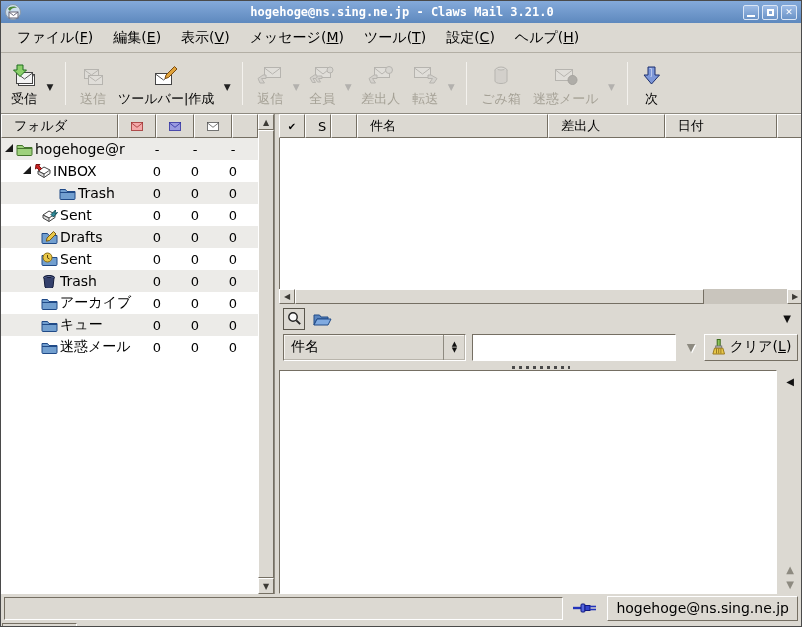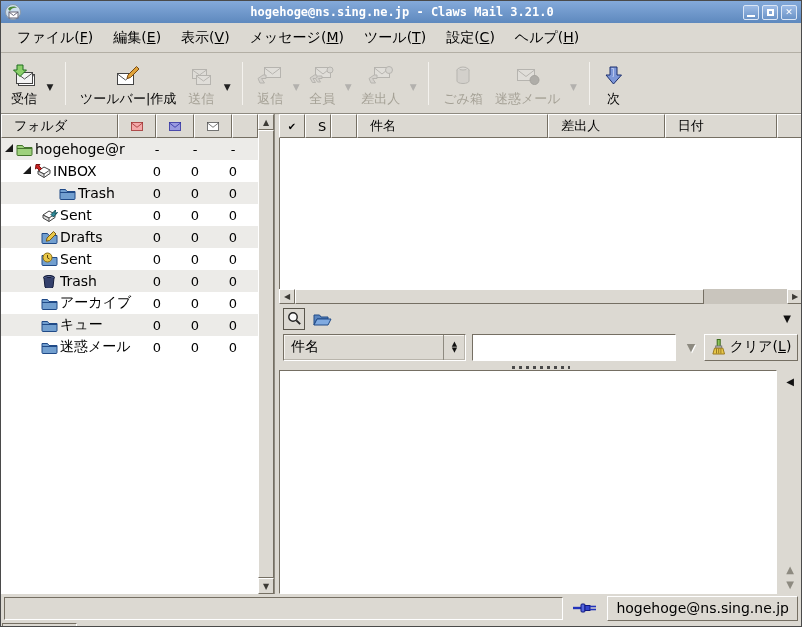--- a/index.html
+++ b/index.html
@@ -140,41 +140,41 @@
             <path d="M7.5 11 L15.5 17 L23.5 11" fill="none" stroke="#555"></path>
             <rect x="5.5" y="8.5" width="16" height="11" fill="#f4f4f4" stroke="#444"></rect>
             <path d="M5.5 9 L13.5 15 L21.5 9" fill="none" stroke="#555"></path>
             <path d="M6 1 h6 v5 h3.5 L9 12.5 L2.5 6 H6 Z" fill="#8cd06a" stroke="#1f6e1f"></path>
           </svg>
       </span>
       <span class="tlabel">受信</span>
     </div>
     <div class="tarrow">▼</div>
     <div class="tsep"></div>
-    <div class="tbtn">
-      <span class="ticon">
-        <svg width="26" height="24" viewBox="0 0 26 24">
-            <rect x="2.5" y="9.5" width="16" height="11" fill="#fff" stroke="#444"></rect>
-            <path d="M2.5 10 L10.5 16 L18.5 10" fill="none" stroke="#555"></path>
-            <path d="M13 11 L21.5 2.5 L24 5 L15.5 13.5 L12 14.5 Z" fill="#e0a33a" stroke="#7a4a10"></path>
-          </svg>
-      </span>
-      <span class="tlabel">ツールバー|作成</span>
-    </div>
     <div class="tbtn disabled">
       <span class="ticon">
         <svg width="24" height="24" viewBox="0 0 24 24">
             <rect x="3.5" y="5.5" width="14" height="9" fill="#e8e4da" stroke="#555"></rect>
             <path d="M3.5 6 L10.5 11 L17.5 6" fill="none" stroke="#555"></path>
             <rect x="7.5" y="11.5" width="14" height="9" fill="#efece4" stroke="#555"></rect>
             <path d="M7.5 12 L14.5 17 L21.5 12" fill="none" stroke="#555"></path>
           </svg>
       </span>
       <span class="tlabel">送信</span>
     </div>
+    <div class="tbtn">
+      <span class="ticon">
+        <svg width="26" height="24" viewBox="0 0 26 24">
+            <rect x="2.5" y="9.5" width="16" height="11" fill="#fff" stroke="#444"></rect>
+            <path d="M2.5 10 L10.5 16 L18.5 10" fill="none" stroke="#555"></path>
+            <path d="M13 11 L21.5 2.5 L24 5 L15.5 13.5 L12 14.5 Z" fill="#e0a33a" stroke="#7a4a10"></path>
+          </svg>
+      </span>
+      <span class="tlabel">ツールバー|作成</span>
+    </div>
     <div class="tarrow">▼</div>
     <div class="tsep"></div>
     <div class="tbtn disabled">
       <span class="ticon">
         <svg width="26" height="24" viewBox="0 0 26 24">
             <rect x="7.5" y="3.5" width="16" height="10" fill="#efece4" stroke="#555"></rect>
             <path d="M7.5 4 L15.5 10 L23.5 4" fill="none" stroke="#555"></path>
             <path d="M9 11 v3.5 h-4.5 l3 4.5 H3 L1 14.5 L6 11 Z" fill="#c8b8d8" stroke="#555"></path>
           </svg>
       </span>
@@ -197,20 +197,30 @@
     <div class="tbtn disabled">
       <span class="ticon">
         <svg width="26" height="24" viewBox="0 0 26 24">
             <rect x="6.5" y="3.5" width="15" height="10" fill="#efece4" stroke="#555"></rect>
             <path d="M6.5 4 L14 10 L21.5 4" fill="none" stroke="#555"></path>
             <circle cx="21" cy="6" r="3.5" fill="#d8c8b0" stroke="#555"></circle>
             <path d="M9 11 v3.5 h-4.5 l3 4.5 H3 L1 14.5 L6 11 Z" fill="#c8b8d8" stroke="#555"></path>
           </svg>
       </span>
       <span class="tlabel">差出人</span>
+    </div>
+    <div class="tbtn disabled">
+      <span class="ticon">
+        <svg width="26" height="24" viewBox="0 0 26 24">
+            <rect x="2.5" y="3.5" width="16" height="10" fill="#efece4" stroke="#555"></rect>
+            <path d="M2.5 4 L10.5 10 L18.5 4" fill="none" stroke="#555"></path>
+            <path d="M16 11 v3.5 h4.5 l-3 4.5 h4.5 l3 -4.5 L19 11 Z" fill="#a8c0d8" stroke="#555"></path>
+          </svg>
+      </span>
+      <span class="tlabel">転送</span>
     </div>
     <div class="tarrow disabled">▼</div>
     <div class="tsep"></div>
     <div class="tbtn disabled">
       <span class="ticon">
         <svg width="22" height="24" viewBox="0 0 22 24">
             <ellipse cx="11" cy="6" rx="6" ry="2.5" fill="#cfcabe" stroke="#555"></ellipse>
             <path d="M5 6 v11 a6 2.5 0 0 0 12 0 V6" fill="#bfbab0" stroke="#555"></path>
             <ellipse cx="11" cy="4.5" rx="4" ry="1.5" fill="#e2ddd2" stroke="#555"></ellipse>
           </svg>

